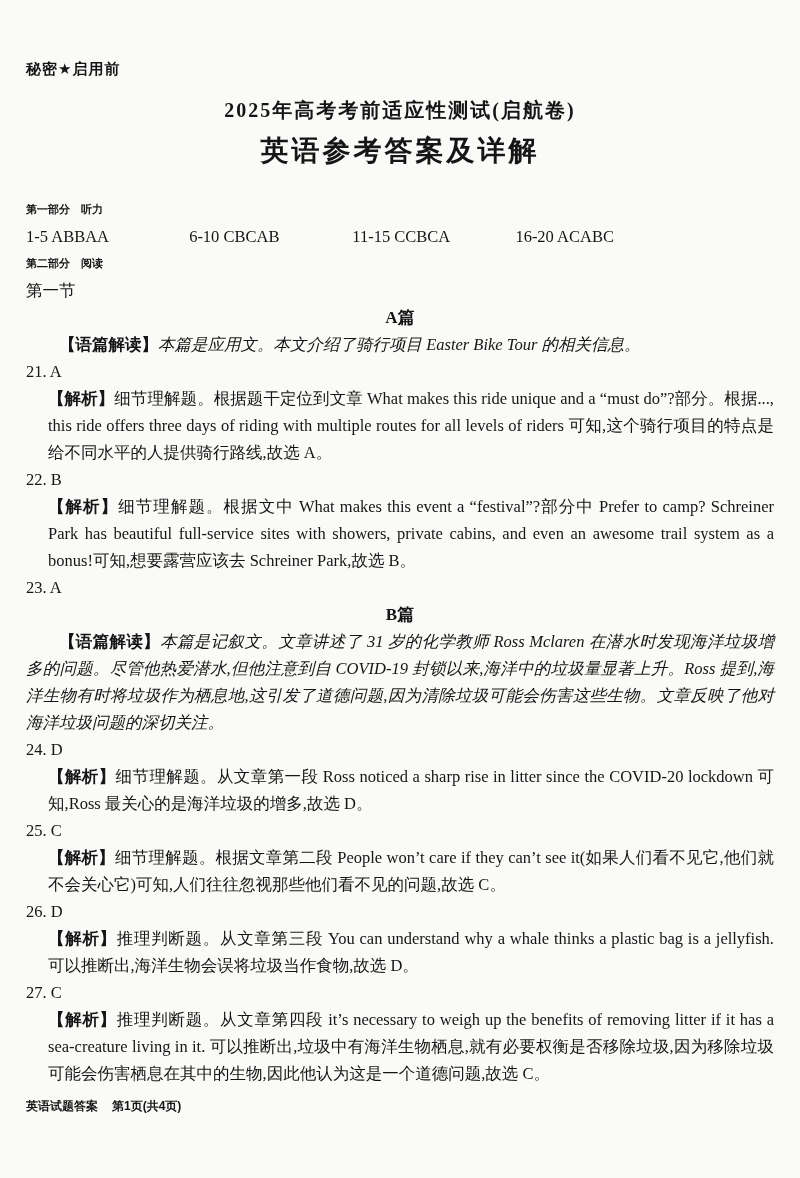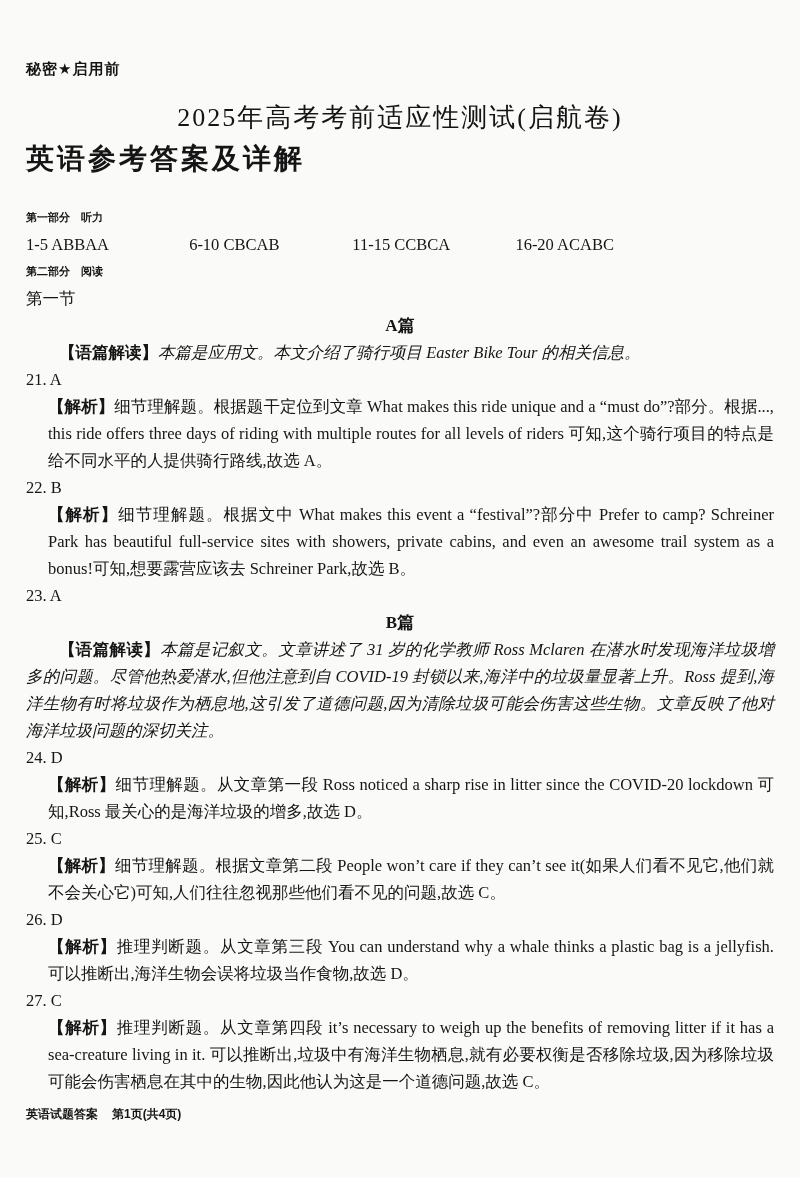--- a/index.html
+++ b/index.html
@@ -22,27 +22,28 @@
   }
   .classification {
     font-family: "Liberation Sans", "DejaVu Sans", sans-serif;
     font-weight: bold;
     font-size: 15px;
     line-height: 22px;
     letter-spacing: 1px;
   }
   .doc-title {
     text-align: center;
-    font-weight: normal;
-    font-size: 26px;
+    font-weight: bold;
+    font-size: 20px;
     line-height: 36px;
-    margin-top: 20px;
+    margin-top: 12px;
     letter-spacing: 2px;
   }
   .doc-subtitle {
+    text-align: center;
     font-family: "Liberation Sans", "DejaVu Sans", sans-serif;
     font-weight: bold;
     font-size: 28px;
     line-height: 38px;
     margin-top: 4px;
     letter-spacing: 3px;
   }
   .part-heading {
     font-family: "Liberation Sans", "DejaVu Sans", sans-serif;
     font-weight: bold;

